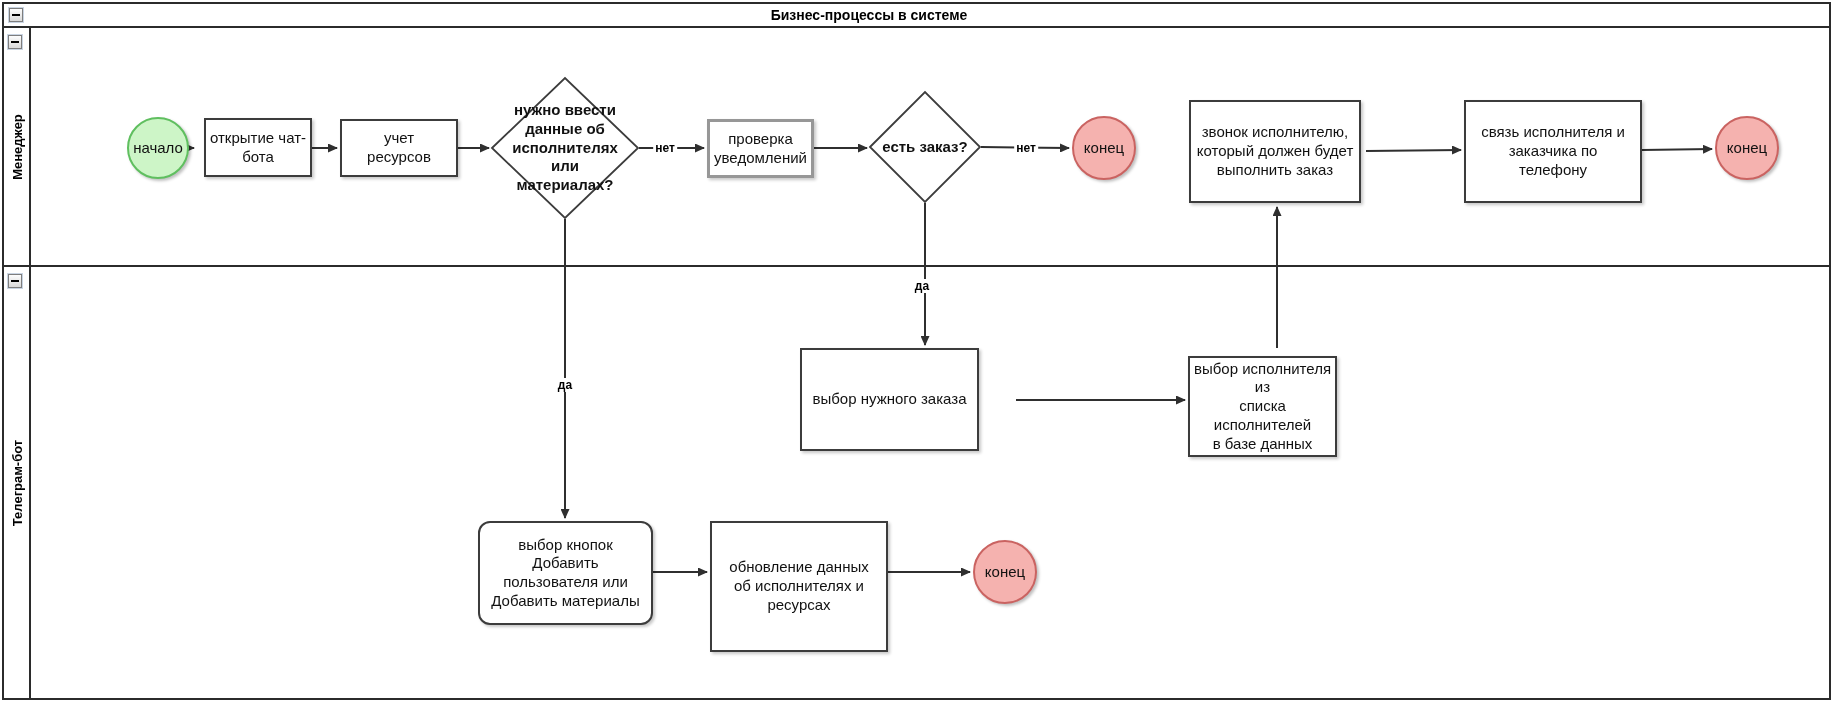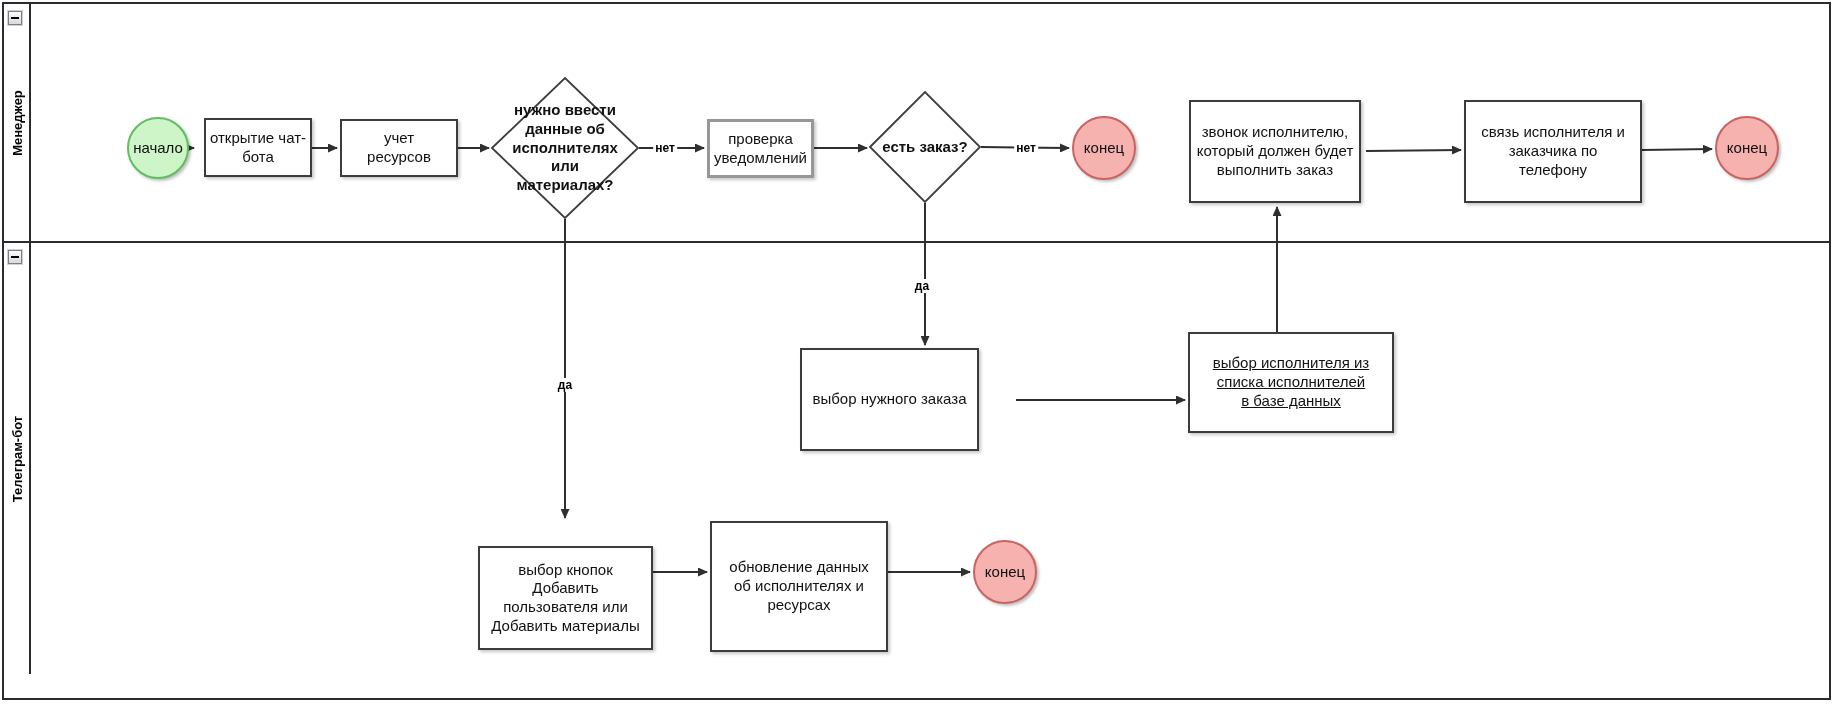--- a/index.html
+++ b/index.html
@@ -42,20 +42,26 @@
     color:#111;white-space:pre-line;pointer-events:none;font-weight:bold;}
 
   
   .edge-label{position:absolute;transform:translate(-50%,-50%);background:#ffffff;padding:0 2px;
     font-size:12px;font-weight:bold;color:#000;}
 </style>
 </head>
 <body>
 
 <div class="pool">
+  <div class="pool-titlebar">
+    <span class="collapse-btn">
+        <span class="bar"></span>
+      </span>
+    <span class="pool-title">Бизнес-процессы в системе</span>
+  </div>
 
   <div class="lane lane-manager">
     <div class="lane-header">
       <span class="collapse-btn">
           <span class="bar"></span>
         </span>
       <span class="lane-label">Менеджер</span>
     </div>
     <div class="lane-body"></div>
   </div>
@@ -113,24 +119,24 @@
 <div class="node circle end" style="left:1072px;top:116px;width:64px;height:64px;">конец</div>
 <div class="node rect" style="left:1189px;top:100px;width:172px;height:103px;">звонок исполнителю,
 который должен будет
 выполнить заказ</div>
 <div class="node rect" style="left:1464px;top:100px;width:178px;height:103px;">связь исполнителя и
 заказчика по
 телефону</div>
 <div class="node circle end" style="left:1715px;top:116px;width:64px;height:64px;">конец</div>
 
 <div class="node rect" style="left:800px;top:348px;width:179px;height:103px;">выбор нужного заказа</div>
-<div class="node rect" style="left:1188px;top:332px;width:206px;height:101px;text-decoration:underline;">выбор исполнителя из
+<div class="node rect" style="left:1188px;top:356px;width:149px;height:101px;">выбор исполнителя из
 списка исполнителей
 в базе данных</div>
-<div class="node rect" style="left:478px;top:546px;width:175px;height:104px;">выбор кнопок
+<div class="node rect" style="left:478px;top:521px;width:175px;height:104px;border-radius:12px;">выбор кнопок
 Добавить
 пользователя или
 Добавить материалы</div>
 <div class="node rect" style="left:710px;top:521px;width:178px;height:131px;">обновление данных
 об исполнителях и
 ресурсах</div>
 <div class="node circle end" style="left:973px;top:540px;width:64px;height:64px;">конец</div>
 
 <div class="edge-label" style="left:665px;top:148px;">нет</div>
 <div class="edge-label" style="left:1026px;top:148px;">нет</div>

